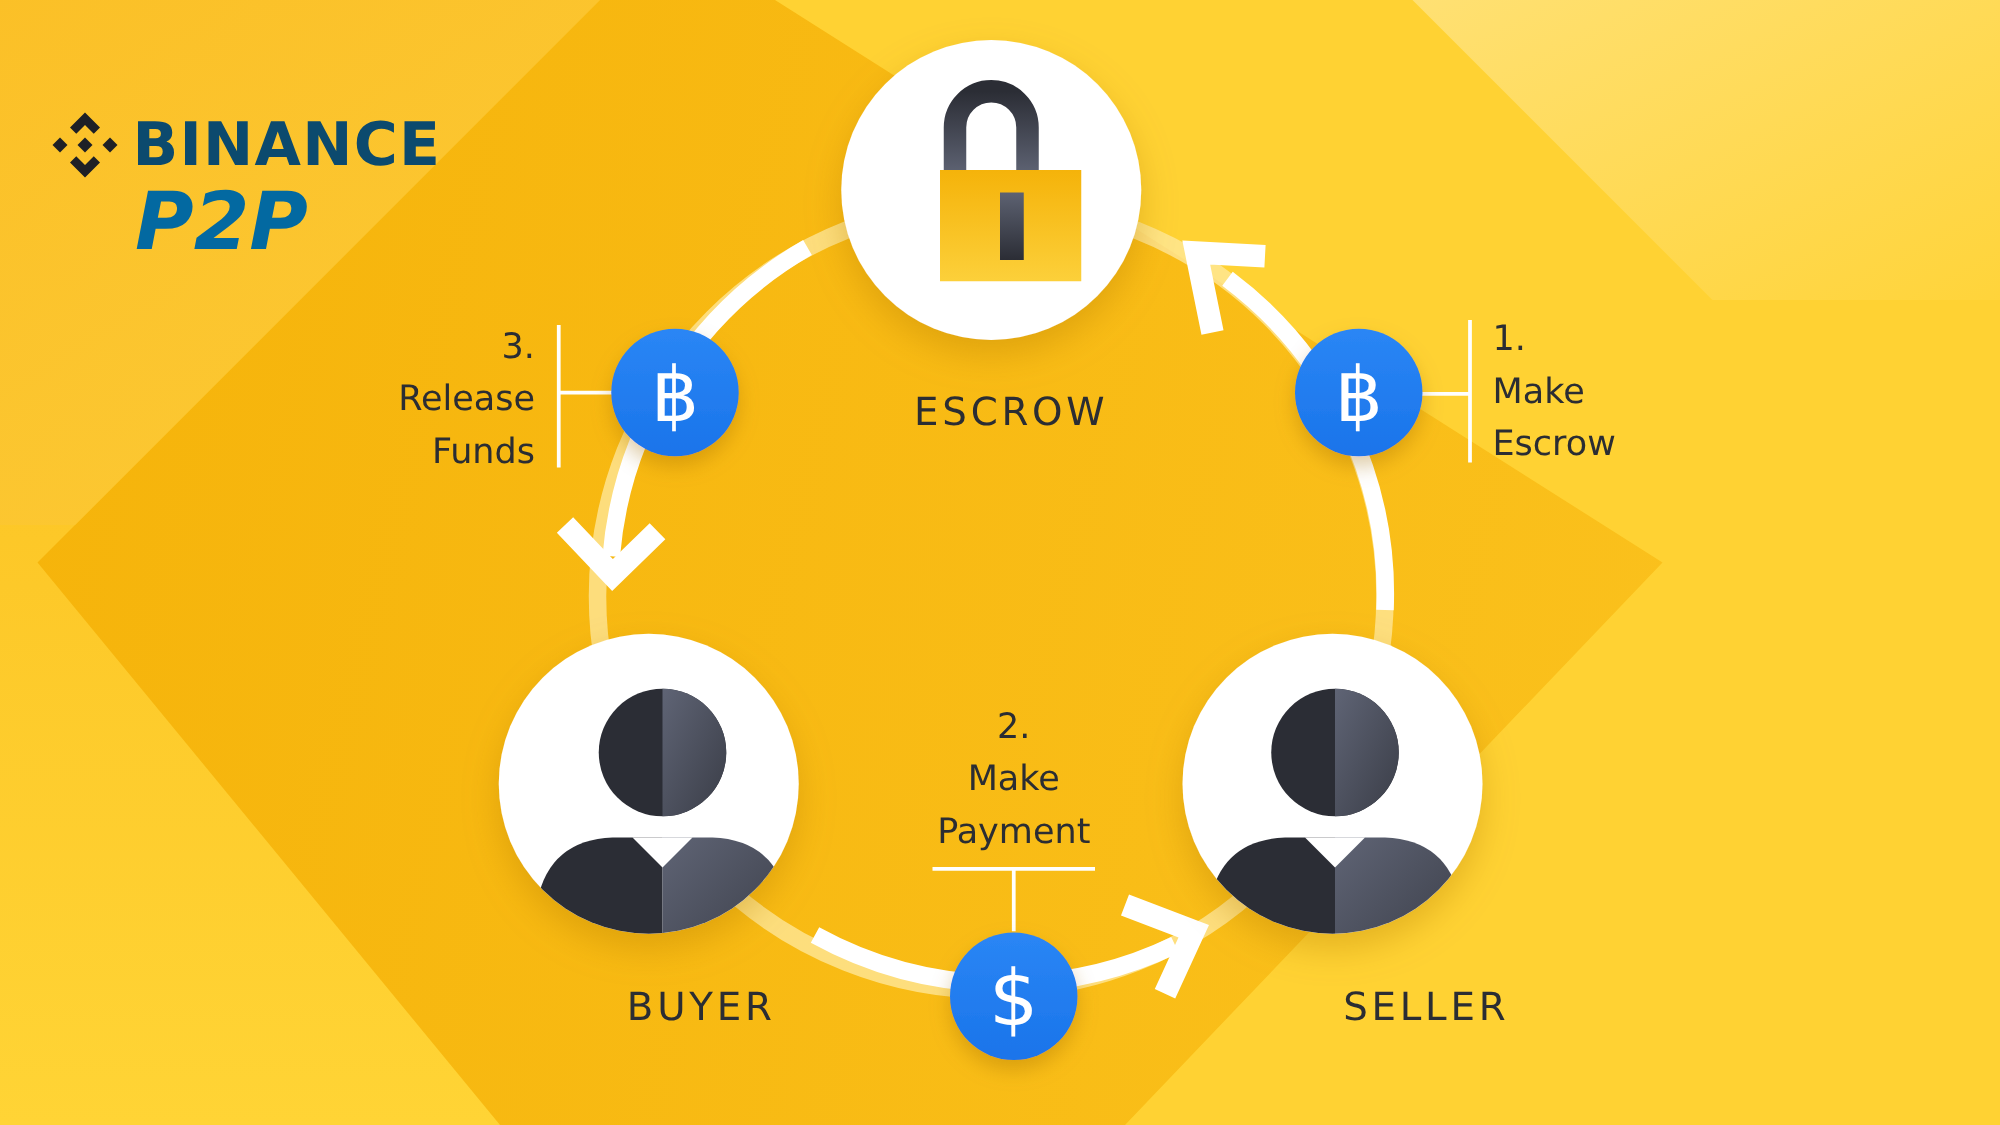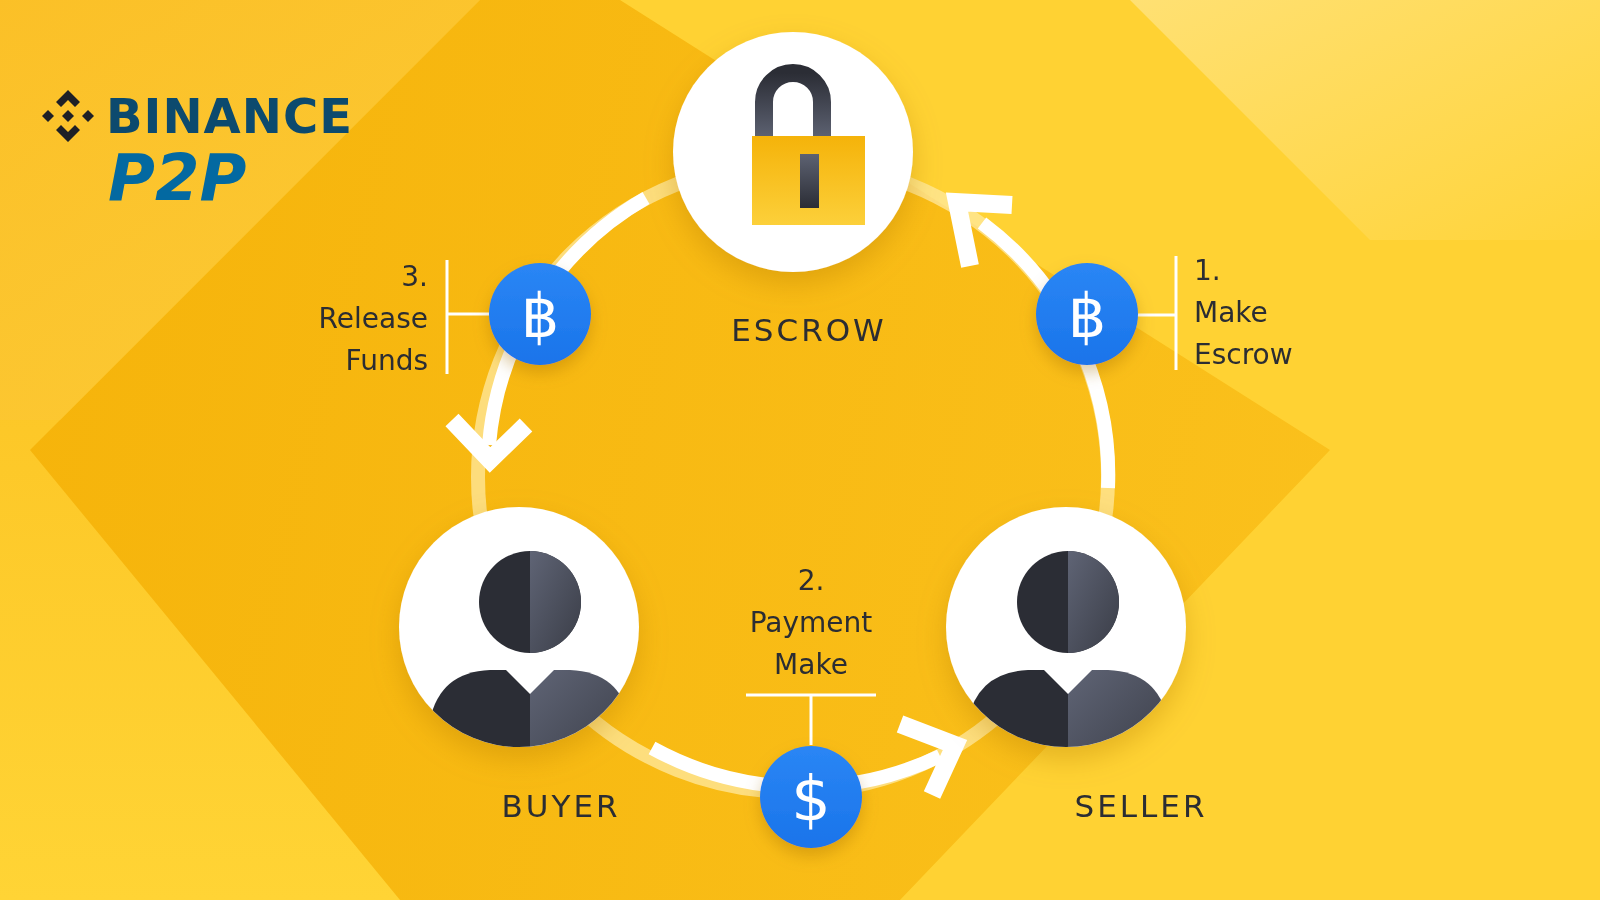--- a/index.html
+++ b/index.html
@@ -198,15 +198,15 @@
 </div>
 
 <div class="label" style="right:1172px; top:256px; text-align:right;">
   <div>3.</div>
   <div>Release</div>
   <div>Funds</div>
 </div>
 
 <div class="label" style="left:711px; width:200px; top:560px; text-align:center;">
   <div>2.</div>
+  <div>Make</div>
   <div>Payment</div>
-  <div>Make</div>
 </div>
 
 </body></html>

